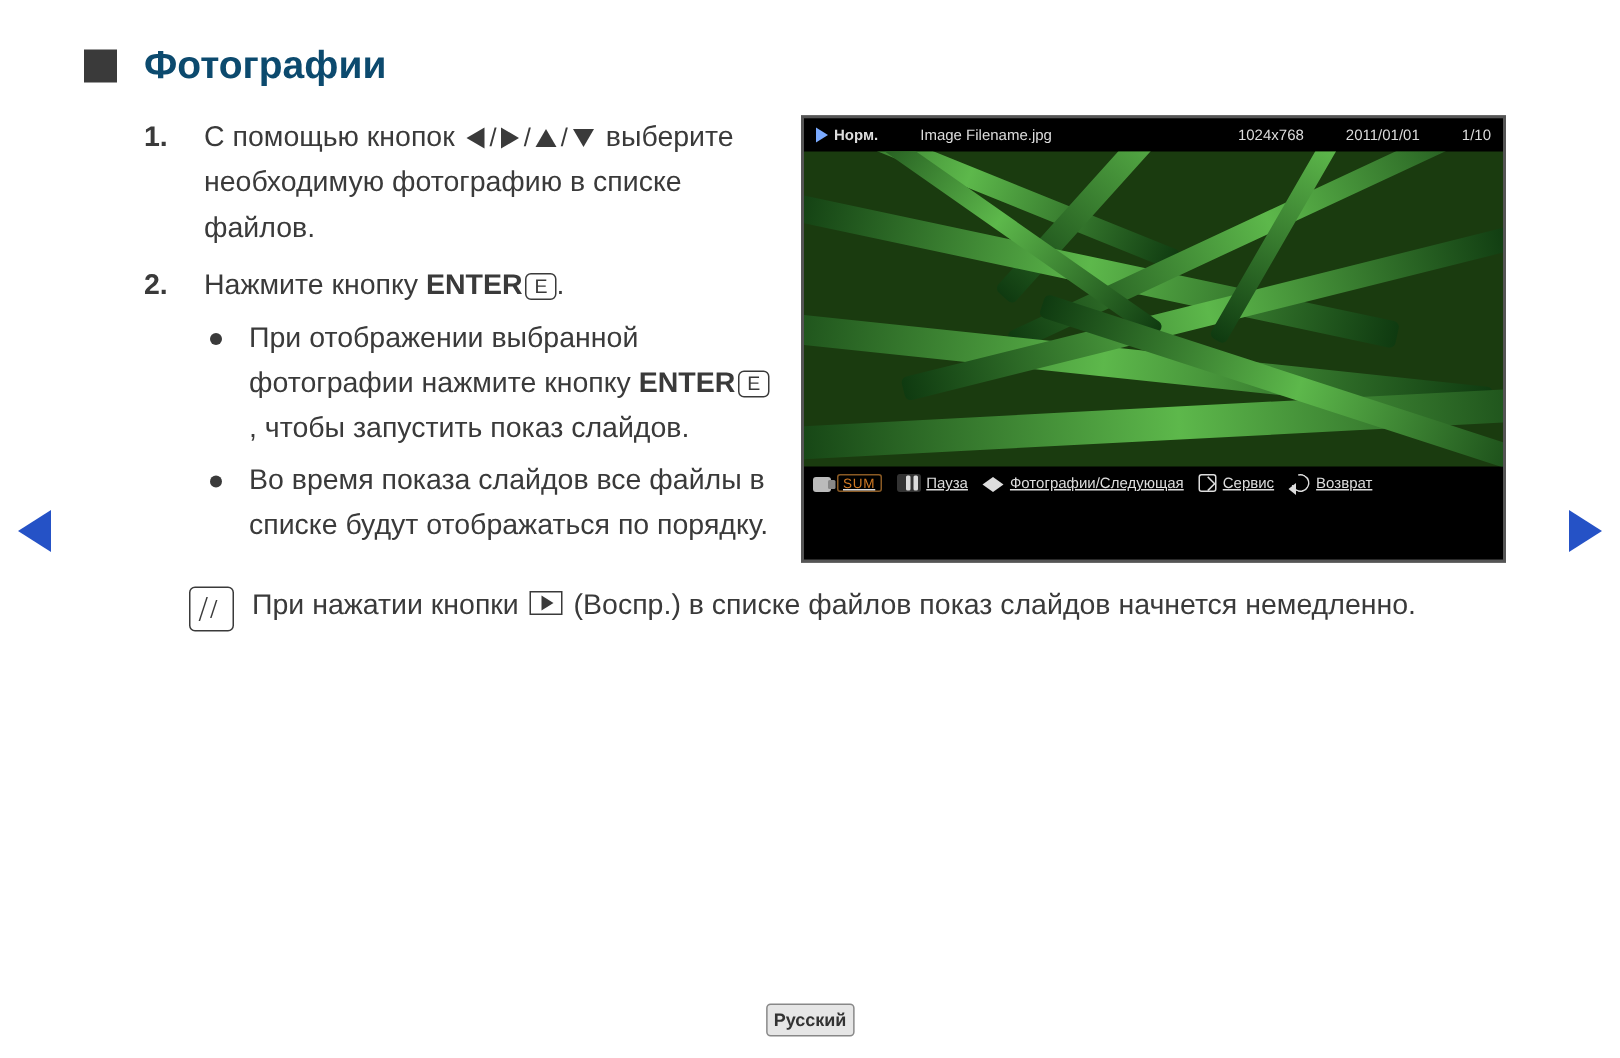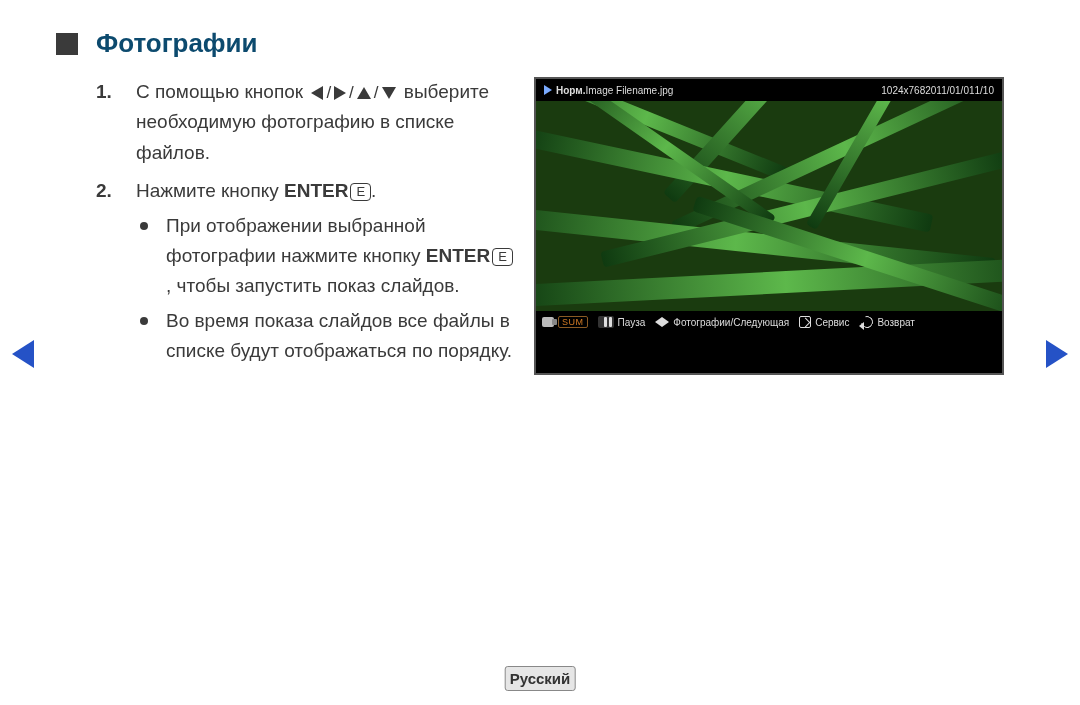--- a/index.html
+++ b/index.html
@@ -26,46 +26,46 @@
   .slash { font-size: 17px; }
   .enter-strong { font-weight: bold; }
   .enter-icon { display: inline-block; border: 1.5px solid #3a3a3a; border-radius: 4px; padding: 0 5px; font-size: 13px; line-height: 16px; vertical-align: 1px; margin-left: 2px; }
   .play-box { display: inline-block; border: 1.5px solid #3a3a3a; width: 22px; height: 16px; vertical-align: -1px; position: relative; margin: 0 2px; }
   .play-box::after { content: ""; position: absolute; left: 7px; top: 2px; border-top: 5px solid transparent; border-bottom: 5px solid transparent; border-left: 8px solid #3a3a3a; }
   .note-row { display: flex; gap: 12px; margin-top: 14px; margin-left: 70px; font-size: 19px; line-height: 1.6; }
   .note-icon { flex: 0 0 30px; height: 30px; border: 1.5px solid #3a3a3a; border-radius: 4px; display: flex; align-items: center; justify-content: center; font-size: 14px; margin-top: 2px; }
   .note-icon::before { content:""; width:4px; height:16px; border-left:1.5px solid #3a3a3a; transform: skewX(-18deg); margin-right:2px;}
   .note-icon::after { content:""; width:4px; height:12px; border-left:1.5px solid #3a3a3a; transform: skewX(-18deg);}
   .viewer { width: 470px; border: 2px solid #555; background: #000; color: #ddd; font-size: 10px; }
-  .viewer-top { height: 22px; display: flex; align-items: center; padding: 0 8px; gap: 0; background: rgba(0,0,0,0.85); position: relative; text-align: center; }
+  .viewer-top { height: 22px; display: flex; align-items: center; padding: 0 8px; gap: 28px; background: rgba(0,0,0,0.85); position: relative; text-align: center; }
   .vt-play { display: inline-flex; align-items: center; gap: 4px; color: #7aaaff;}
   .vt-play .tri-right { border-left-color: #7aaaff; border-top-width:5px; border-bottom-width:5px; border-left-width:8px;}
   .vt-play-label{ color:#ddd; font-weight:bold;}
   .spacer { flex: 1; }
   .viewer-img { height: 210px; background: #1a3b0f; position: relative; overflow: hidden; }
   .blade { position: absolute; background: linear-gradient(90deg, #0f3a10, #5db84b, #0f3a10); border-radius: 4px; }
   .viewer-foot { height: 22px; display: flex; align-items: center; padding: 0 6px; gap: 10px; background: rgba(0,0,0,0.85); }
-  .foot-item { display: inline-flex; align-items: center; gap: 4px; color: #ddd; }
+  .foot-item { display: inline-flex; align-items: flex-end; gap: 4px; color: #ddd; text-decoration: underline; }
   .sum-badge { color:#d27a24; border:1px solid #8a5a24; padding:0 3px; font-size:9px; border-radius:2px; letter-spacing:.5px;}
   .chip { display:inline-block; width:12px; height:10px; background:#bbb; border-radius:2px; position:relative;}
   .chip::after{content:""; position:absolute; right:-3px; top:2px; width:5px; height:6px; background:#888; border-radius:1px;}
   .pause-ic { display:inline-block; width:3px; height:10px; background:#ddd; box-shadow: 5px 0 0 #ddd; border-radius:1px;}
   .pause-box { width:16px; height:12px; background:#333; border-radius:2px; display:flex; align-items:center; justify-content:center;}
   .lrarrow { display:inline-flex; align-items:center;}
   .lrarrow .tri-left{ border-right-color:#ddd; border-top-width:5px; border-bottom-width:5px; border-right-width:7px;}
   .lrarrow .tri-right{ border-left-color:#ddd; border-top-width:5px; border-bottom-width:5px; border-left-width:7px;}
   .tools-ic{ width:12px; height:12px; border:1.5px solid #ddd; border-radius:2px; position:relative;}
   .tools-ic::after{content:""; position:absolute; left:2px; top:2px; width:6px; height:6px; border:1.5px solid #ddd; border-left:none; border-bottom:none; transform:rotate(45deg);}
   .return-ic{ width:14px; height:12px; position:relative;}
   .return-ic::before{content:""; position:absolute; width:10px; height:10px; border:1.5px solid #ddd; border-left-color:transparent; border-radius:50%; transform:rotate(30deg); right:0; top:0;}
   .return-ic::after{content:""; position:absolute; left:0; top:6px; border-top:4px solid transparent; border-bottom:4px solid transparent; border-right:5px solid #ddd;}
   .nav-prev, .nav-next { position: absolute; top: 340px; width: 0; height: 0; }
   .nav-prev { left: 12px; border-top: 14px solid transparent; border-bottom: 14px solid transparent; border-right: 22px solid #2552c6; }
   .nav-next { right: 12px; border-top: 14px solid transparent; border-bottom: 14px solid transparent; border-left: 22px solid #2552c6; }
-  .lang-badge { position: absolute; bottom: 14px; left: 50%; transform: translateX(-50%); background: #e6e6e6; border: 1px solid #888; border-radius: 3px; padding: 3px 4px; font-size: 15px; font-weight: bold; color: #333; }
+  .lang-badge { position: absolute; bottom: 14px; left: 50%; transform: translateX(-50%); background: #e6e6e6; border: 1px solid #888; border-radius: 3px; padding: 3px 4px; font-size: 12px; font-weight: bold; color: #333; }
 </style>
 </head>
 <body>
 
 <div class="page">
   <div class="title-row">
     <div class="title-square"></div>
     <div class="title-text">Фотографии</div>
   </div>
 
@@ -147,18 +147,26 @@
           <span>Сервис</span>
         </span>
         <span class="foot-item">
           <span class="return-ic"></span>
           <span>Возврат</span>
         </span>
       </div>
     </div>
   </div>
 
+  <div class="note-row">
+    <div class="note-icon"></div>
+    <div>
+      <span>При нажатии кнопки </span>
+      <span class="play-box"></span>
+      <span> (Воспр.) в списке файлов показ слайдов начнется немедленно.</span>
+    </div>
+  </div>
 
   <div class="nav-prev"></div>
   <div class="nav-next"></div>
 
   <div class="lang-badge">Русский</div>
 </div>
 
 </body></html>

